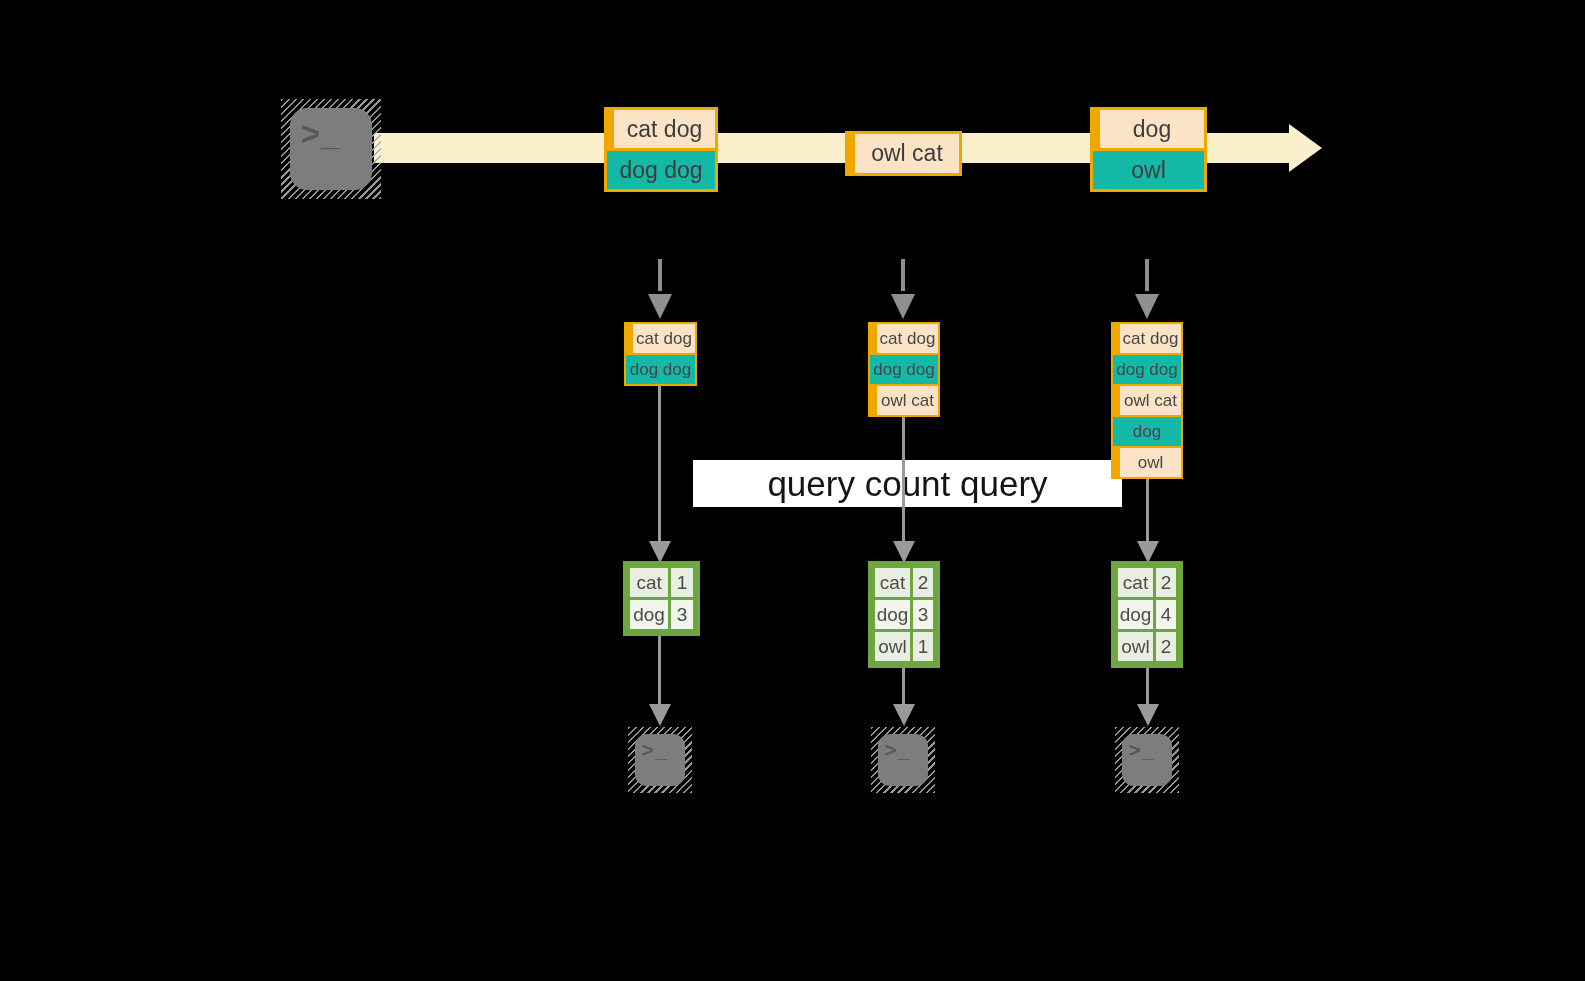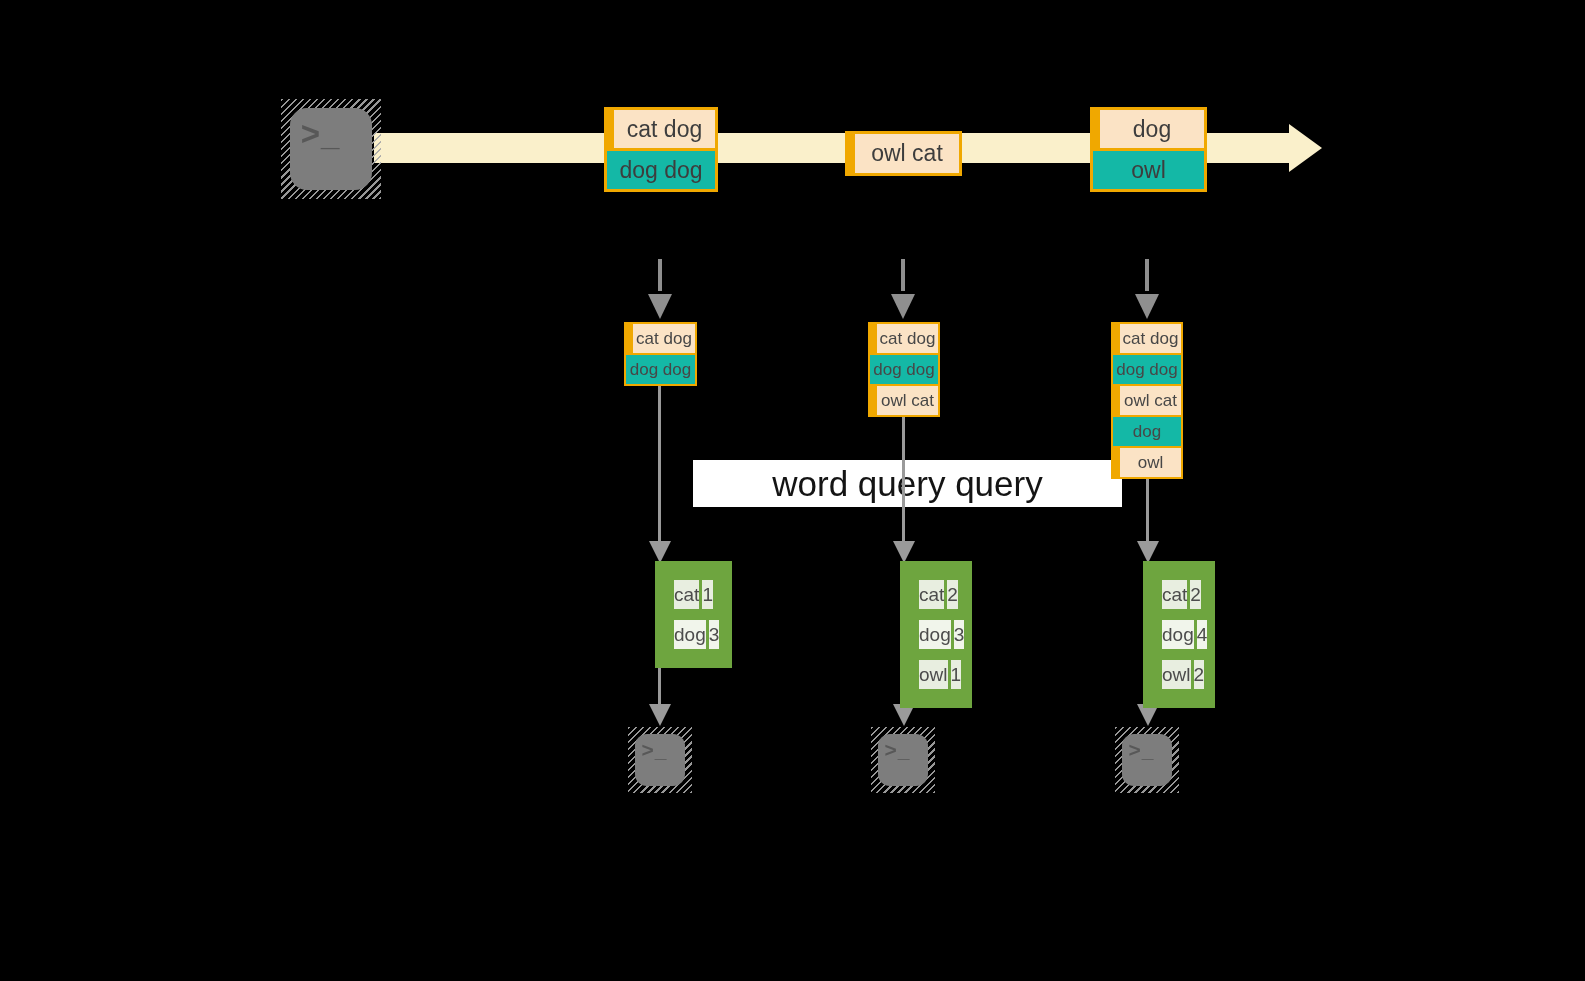--- a/index.html
+++ b/index.html
@@ -14,22 +14,22 @@
   
   .ebox{position:absolute;background:#f0a800;display:flex;flex-direction:column;gap:3px;padding:3px;
     box-sizing:border-box;z-index:2;}
   .ebox .row{flex:1;display:flex;align-items:center;justify-content:center;font-size:23px;color:#3d3d3d;}
   .sbox{position:absolute;background:#f0a800;display:flex;flex-direction:column;gap:2px;padding:2px;
     box-sizing:border-box;z-index:3;}
   .sbox .row{height:29px;flex:none;display:flex;align-items:center;justify-content:center;font-size:17px;color:#474747;}
   .fill-d{background:#fbe3c5;margin-left:7px;}
   .fill-l{background:#14b8a6;}
   
-  .gtable{position:absolute;background:#6ea53f;display:flex;flex-direction:column;gap:11px;padding:19px;
-    box-sizing:border-box;z-index:3;margin-left:32px;}
+  .gtable{position:absolute;background:#6ea53f;display:flex;flex-direction:column;gap:3px;padding:7px;
+    box-sizing:border-box;z-index:3;}
   .grow{height:29px;flex:none;display:flex;gap:3px;}
   .gcell{display:flex;align-items:center;justify-content:center;font-size:19px;color:#4c4c4c;}
   .gword{flex:1.75;}
   .gval{flex:1;}
   .grow.gd .gcell{background:#e8eee0;}
   .grow.gl .gcell{background:#f1f5eb;}
   
   .dash{position:absolute;width:4px;height:32px;background:#8f8f8f;z-index:2;}
   .vline{position:absolute;width:3px;background:#9a9a9a;z-index:2;}
   .tri{position:absolute;width:0;height:0;border-left:11px solid transparent;border-right:11px solid transparent;
@@ -94,21 +94,21 @@
     <div class="row fill-d">owl cat</div>
   </div>
   <div class="sbox" style="left:1111px;top:322px;width:72px;">
     <div class="row fill-d">cat dog</div>
     <div class="row fill-l">dog dog</div>
     <div class="row fill-d">owl cat</div>
     <div class="row fill-l">dog</div>
     <div class="row fill-d">owl</div>
   </div>
 
-  <div class="qband">word query query</div>
+  <div class="qband">query count query</div>
 
   <div class="vline" style="left:658px;top:386px;height:155px;"></div>
   <div class="tri" style="left:649px;top:541px;"></div>
   <div class="vline" style="left:902px;top:417px;height:124px;"></div>
   <div class="tri" style="left:893px;top:541px;"></div>
   <div class="vline" style="left:1146px;top:479px;height:62px;"></div>
   <div class="tri" style="left:1137px;top:541px;"></div>
 
   <div class="gtable" style="left:623px;top:561px;width:77px;">
     <div class="grow gd">

